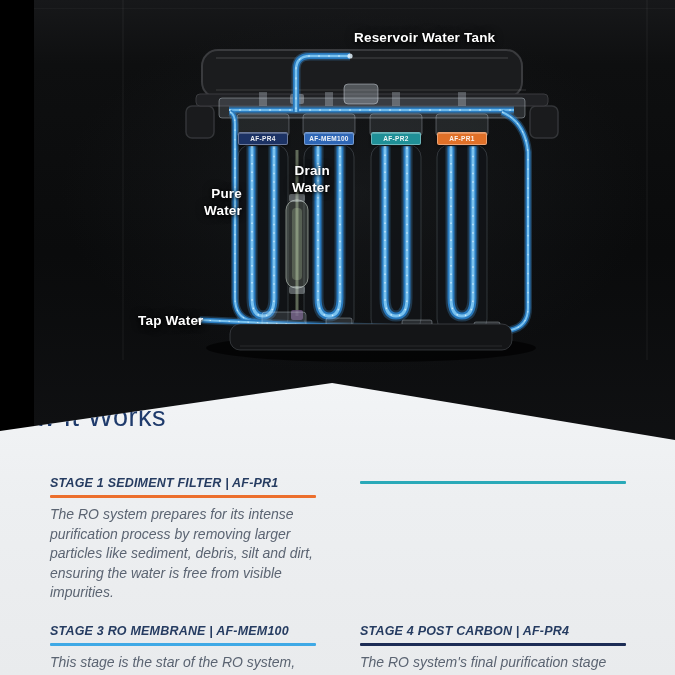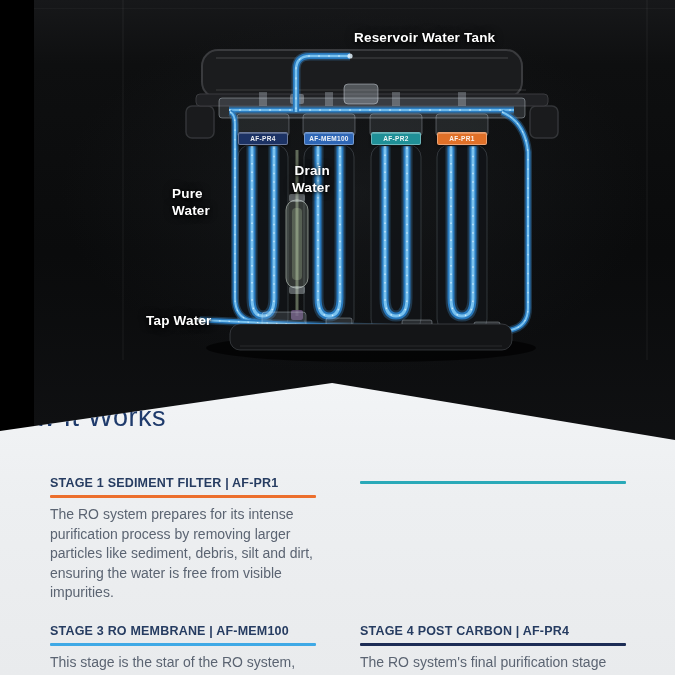--- a/index.html
+++ b/index.html
@@ -15,39 +15,39 @@
   .wall-line.left{left:88px;top:0;width:2px;height:360px;}
   .wall-line.right{left:612px;top:0;width:2px;height:360px;}
   .wall-line.top{left:0;top:8px;width:675px;height:1px;}
 
   .diagram-svg{position:absolute;left:0;top:0;}
 
   .photo-label{position:absolute;color:#fff;font-weight:700;font-size:13.5px;
     line-height:1.28;text-shadow:0 1px 3px rgba(0,0,0,.95),0 0 8px rgba(0,0,0,.8);
     letter-spacing:.2px;white-space:pre-line;}
   .photo-label.reservoir{left:320px;top:29px;}
-  .photo-label.pure{left:138px;top:185px;width:70px;}
+  .photo-label.pure{left:138px;top:185px;width:70px;text-align:right;}
   .photo-label.drain{left:234px;top:162px;width:62px;text-align:right;}
-  .photo-label.tap{left:112px;top:312px;}
+  .photo-label.tap{left:104px;top:312px;}
 
   .filter-chip{position:absolute;top:132px;width:50px;height:13px;border-radius:2px;
     border:1px solid rgba(255,255,255,.35);box-sizing:border-box;
     color:rgba(255,255,255,.92);font-size:6.5px;font-weight:700;letter-spacing:.3px;
     display:flex;align-items:center;justify-content:center;
     box-shadow:0 1px 3px rgba(0,0,0,.6), inset 0 1px 0 rgba(255,255,255,.25);}
 
   
   .info-section{position:absolute;left:0;top:383px;width:675px;height:292px;
     clip-path:polygon(0 48px,49.2% 0,100% 57px,100% 100%,0 100%);
     background:linear-gradient(180deg,#f2f4f6 0%,#edeff1 40%,#e9ebed 100%);}
   .hiw-title{position:absolute;top:19px;left:0;width:100%;text-align:left;
     font-size:27px;font-weight:500;color:#1f3b6c;letter-spacing:.5px;}
   .stages-grid{position:absolute;left:50px;top:93px;width:576px;
     display:grid;grid-template-columns:266px 266px;column-gap:44px;row-gap:21px;}
-  .stage-card{min-height:74px;}
+  .stage-card{min-height:74px;font-style:italic;}
   .stage-heading{font-size:12.5px;font-weight:700;color:#263c61;letter-spacing:.2px;}
   .stage-underline{height:3px;margin-top:5px;border-radius:1px;}
   .stage-body{margin-top:7px;font-size:14px;line-height:1.4;color:#5b6472;}
 </style>
 </head>
 <body>
 
 <div class="stage">
 
   <div class="photo-section">

